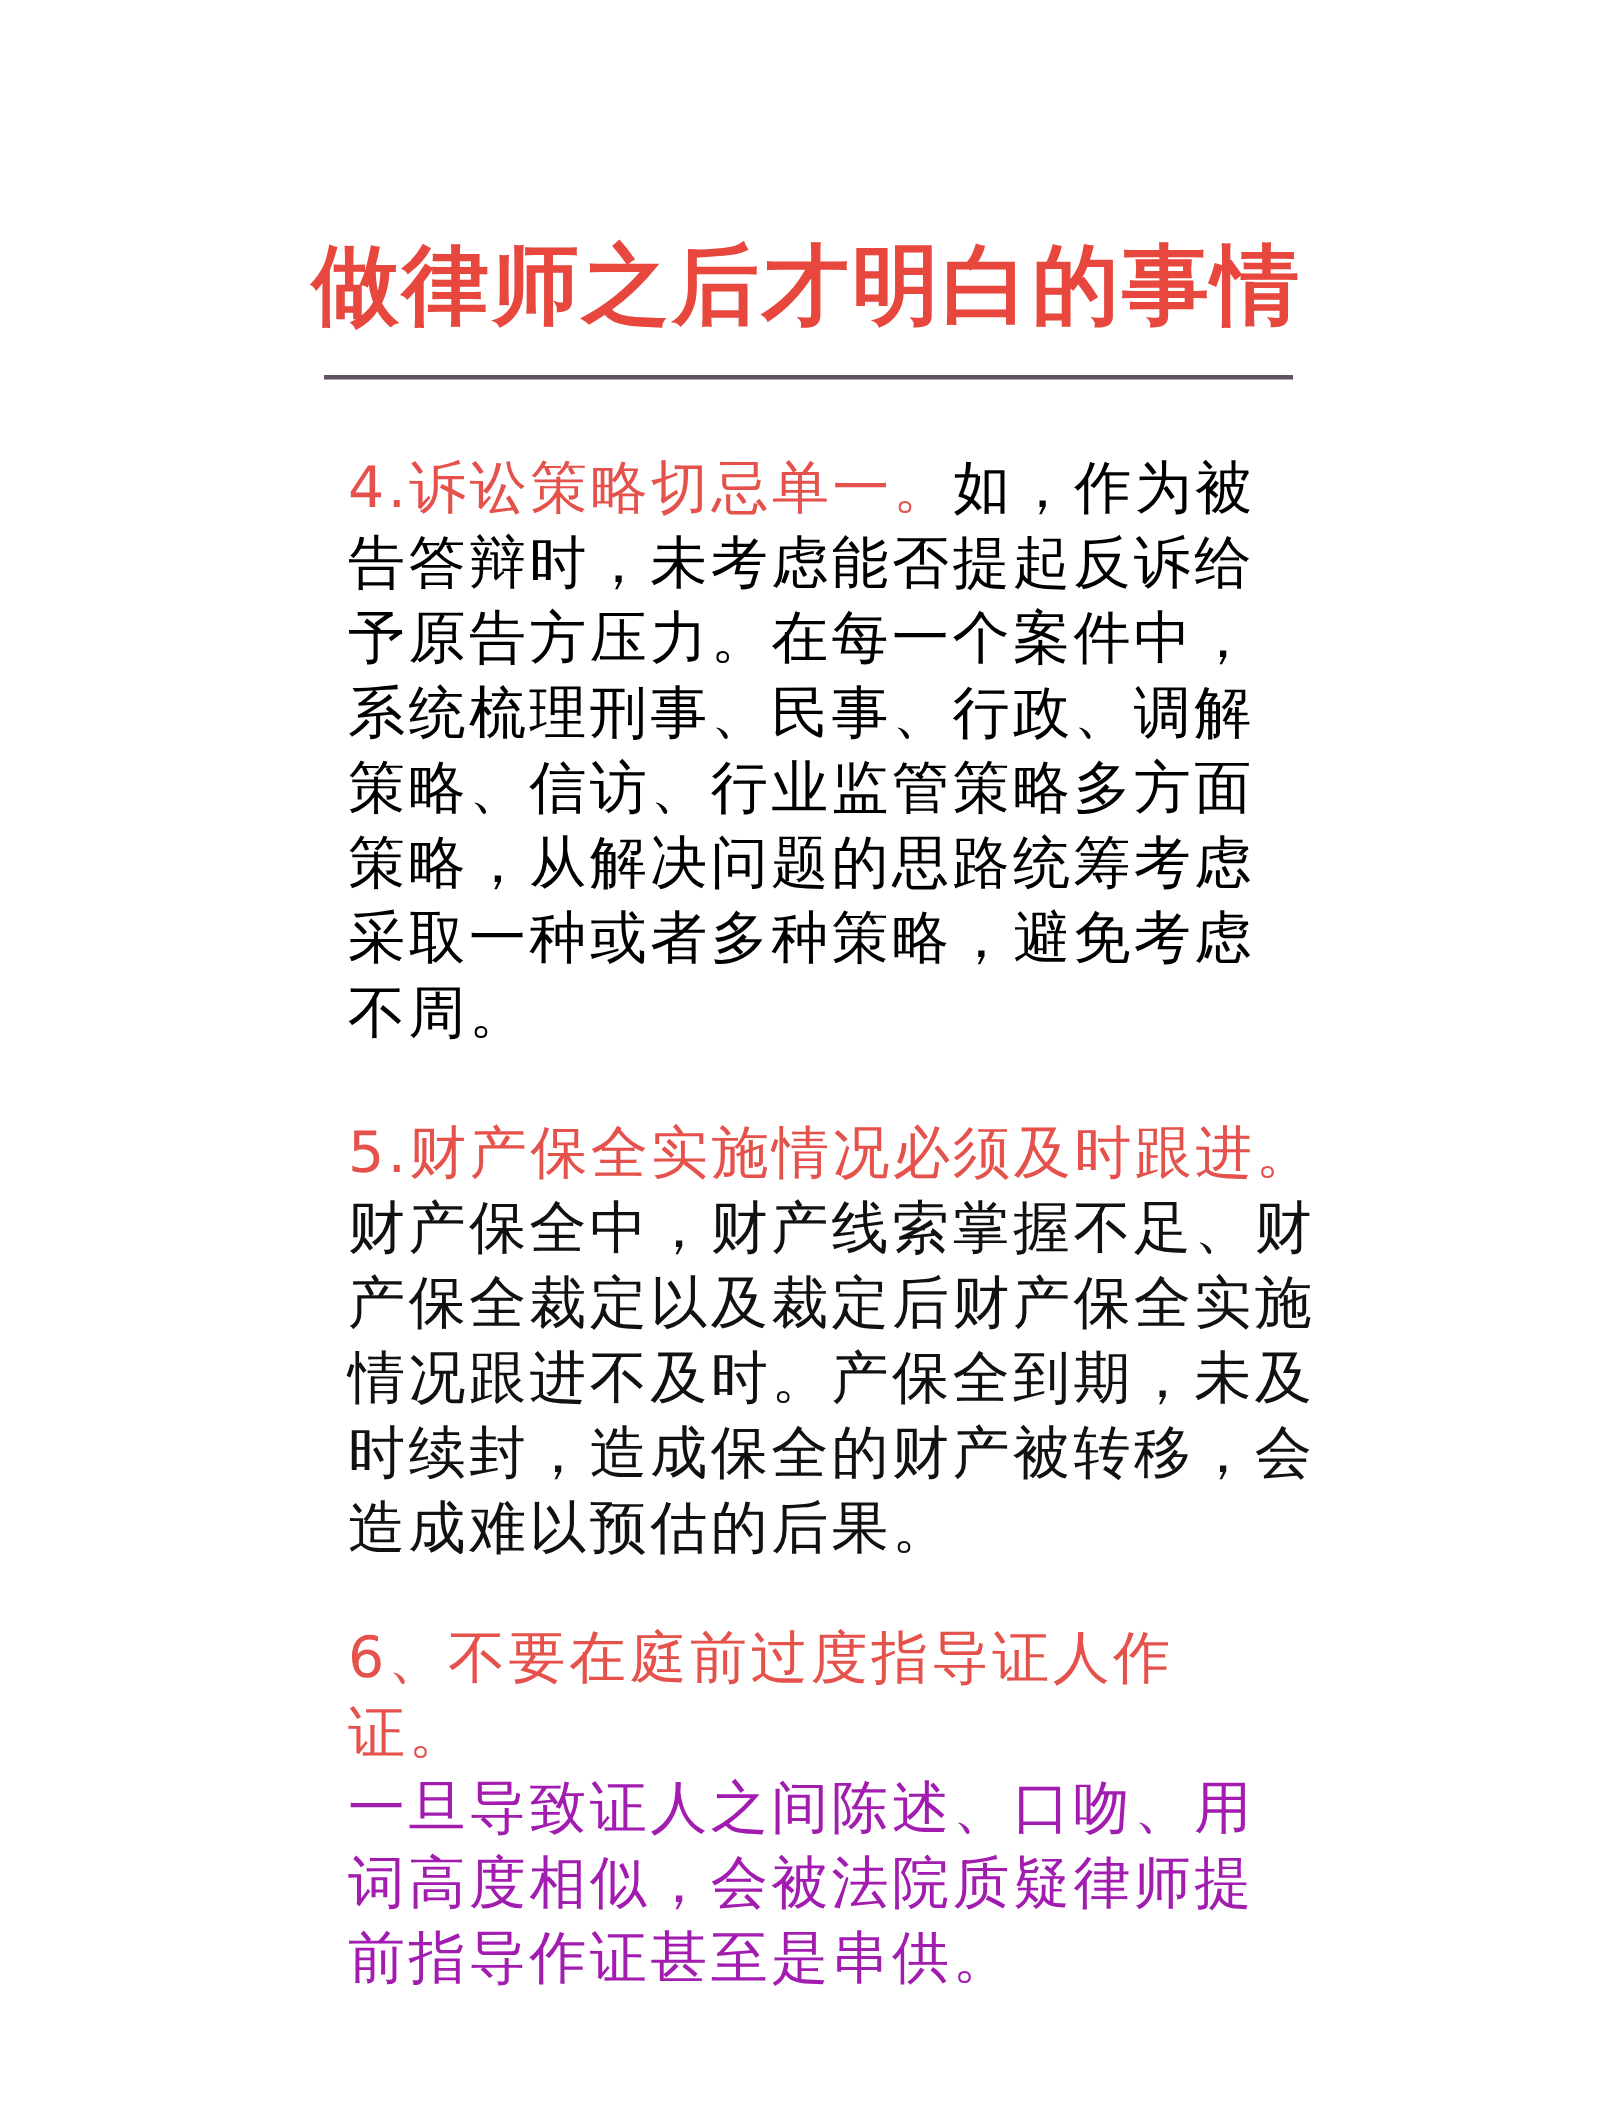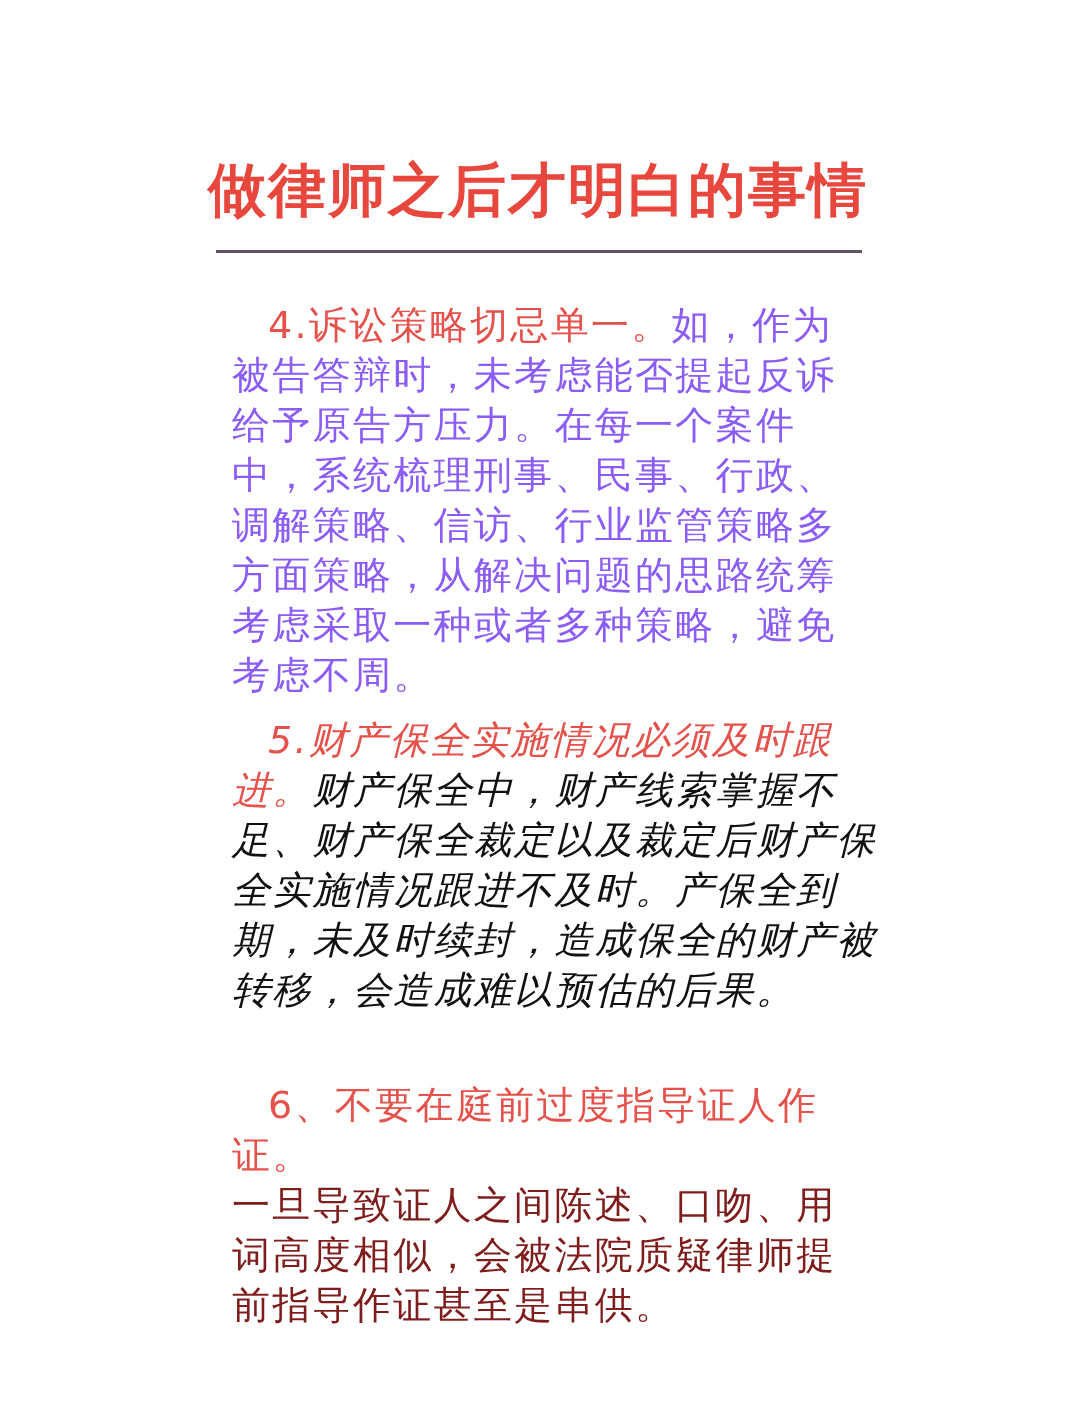--- a/index.html
+++ b/index.html
@@ -42,28 +42,28 @@
       position: absolute;
       left: 232px;
       margin: 0;
       font-size: 38px;
       line-height: 50px;
       letter-spacing: 2.3px;
       color: #111111;
       word-break: break-all;
     }
     .s4 { top: 300px; width: 616px; }
-    .s5 { top: 715px; width: 656px; font-style: italic; }
+    .s5 { top: 743px; width: 656px; }
     .s6 { top: 1080px; width: 616px; }
-    .heading { font-weight: normal; margin-left: 36px; }
+    .heading { font-weight: normal; }
     .body-text { font-weight: normal; }
   </style>
 </head>
 <body style="background: rgb(255, 255, 255);">
 
 <h1 class="title" style="color: rgb(232, 71, 62);">做律师之后才明白的事情</h1>
 <hr class="divider" style="background: rgb(94, 85, 96);">
 
-<p class="section s4"><span class="heading" style="color: rgb(229, 82, 76);">4.诉讼策略切忌单一。</span><span class="body-text" style="color: #8b5cf6;">如，作为被告答辩时，未考虑能否提起反诉给予原告方压力。在每一个案件中，系统梳理刑事、民事、行政、调解策略、信访、行业监管策略多方面策略，从解决问题的思路统筹考虑采取一种或者多种策略，避免考虑不周。</span></p>
+<p class="section s4"><span class="heading" style="color: rgb(229, 82, 76);">4.诉讼策略切忌单一。</span><span class="body-text" style="color: #000000;">如，作为被告答辩时，未考虑能否提起反诉给予原告方压力。在每一个案件中，系统梳理刑事、民事、行政、调解策略、信访、行业监管策略多方面策略，从解决问题的思路统筹考虑采取一种或者多种策略，避免考虑不周。</span></p>
 
 <p class="section s5"><span class="heading" style="color: rgb(229, 82, 76);">5.财产保全实施情况必须及时跟进。</span><span class="body-text" style="color: rgb(17, 17, 17);">财产保全中，财产线索掌握不足、财产保全裁定以及裁定后财产保全实施情况跟进不及时。产保全到期，未及时续封，造成保全的财产被转移，会造成难以预估的后果。</span></p>
 
-<p class="section s6"><span class="heading" style="color: rgb(229, 82, 76);">6、不要在庭前过度指导证人作证。</span><br><span class="body-text" style="color: #7f1d1d;">一旦导致证人之间陈述、口吻、用词高度相似，会被法院质疑律师提前指导作证甚至是串供。</span></p>
+<p class="section s6"><span class="heading" style="color: rgb(229, 82, 76);">6、不要在庭前过度指导证人作证。</span><br><span class="body-text" style="color: #a21caf;">一旦导致证人之间陈述、口吻、用词高度相似，会被法院质疑律师提前指导作证甚至是串供。</span></p>
 
 </body></html>

